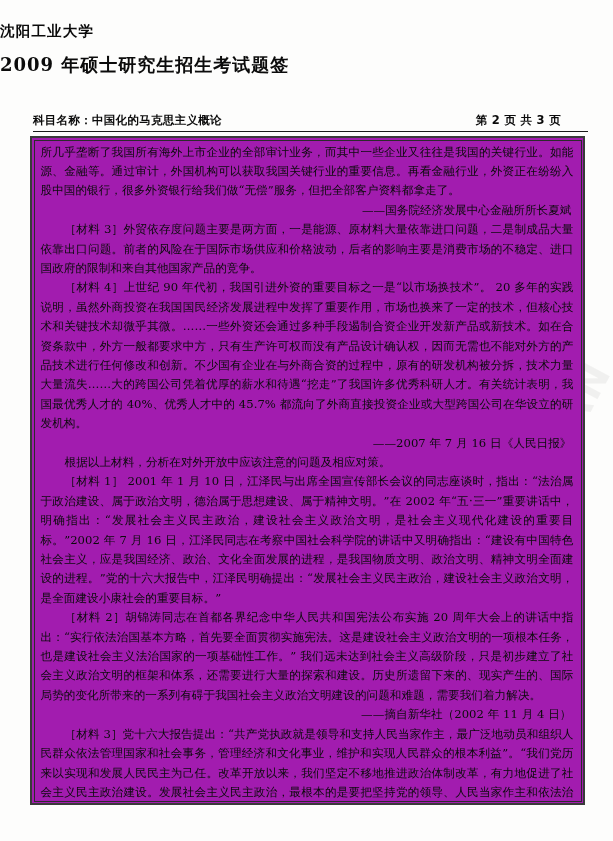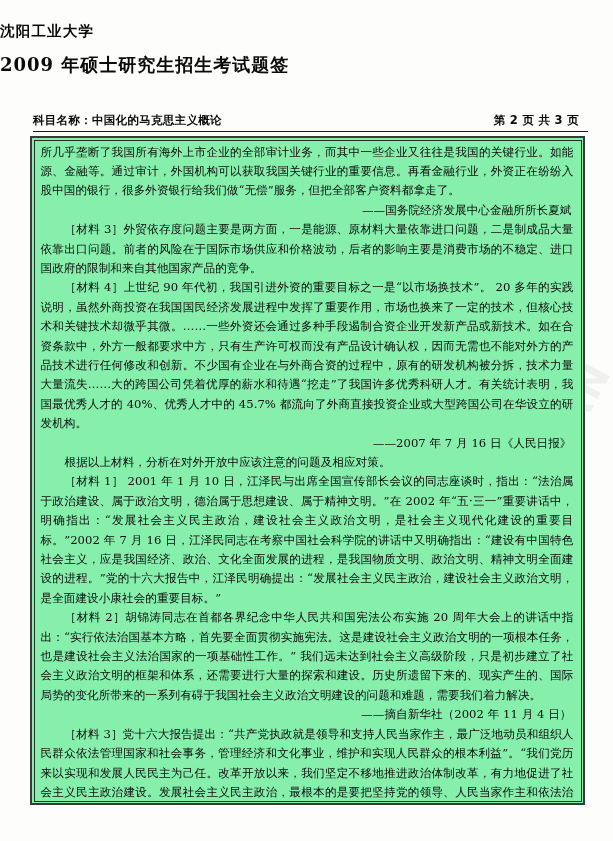--- a/index.html
+++ b/index.html
@@ -75,21 +75,21 @@
   }
   .exam-note {
     margin-top: 14px;
     font-size: 10.5px;
     letter-spacing: 0.2px;
   }
 
   .meta-row {
     position: absolute;
     left: 33px;
-    right: 12px;
+    right: 30px;
     top: 113px;
     display: flex;
     justify-content: space-between;
     align-items: flex-end;
     font-size: 11.5px;
     font-weight: bold;
     font-family: "DejaVu Sans", "Liberation Sans", sans-serif;
   }
   .meta-row .subject { letter-spacing: 0.3px; }
   .meta-row .pageno  { letter-spacing: 0.3px; margin-right: 22px; }
@@ -104,21 +104,21 @@
 
   
   .body-frame {
     position: absolute;
     left: 30px;
     top: 136px;
     width: 555px;
     height: 669px;
     border: 2.5px solid #3a3a3a;
     box-sizing: border-box;
-    background: #86efac;
+    background: #a21caf;
   }
   .body-inner {
     position: absolute;
     inset: 1.5px;
     border: 1px solid #2b2b2b;
     box-sizing: border-box;
     padding: 2px 7px 2px 6px;
     overflow: hidden;
   }
 

